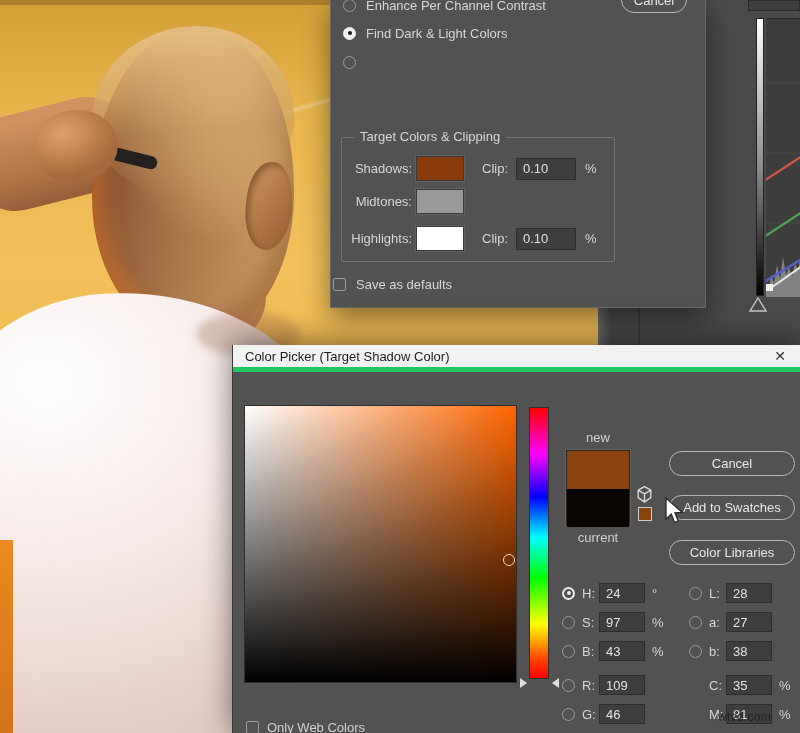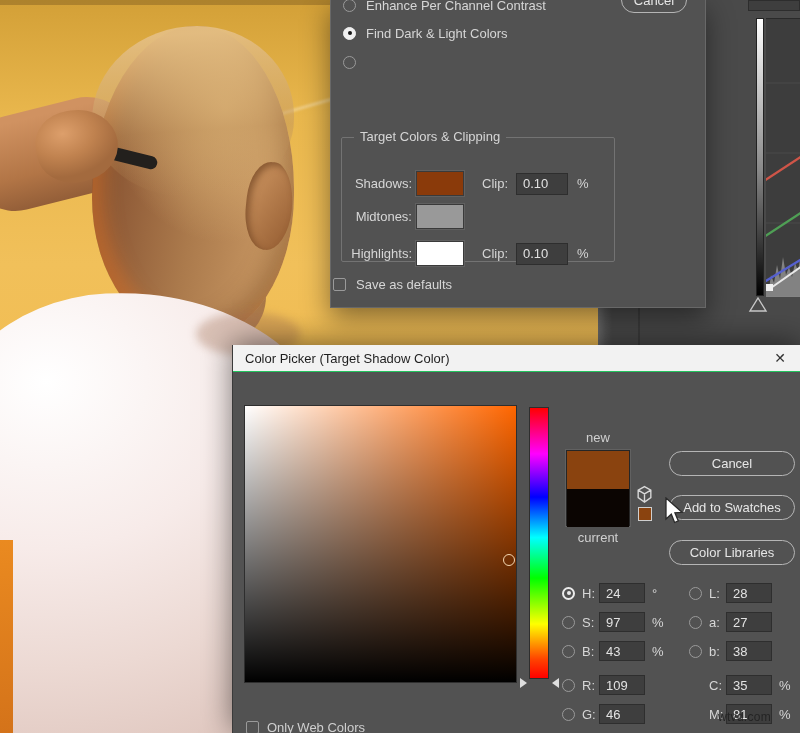--- a/index.html
+++ b/index.html
@@ -71,37 +71,37 @@
   .radio.sel { background:#f0f0f0; border-color:#f0f0f0; }
   .radio.sel::after { content:''; position:absolute; left:3.5px; top:3.5px; width:4px; height:4px;
     border-radius:50%; background:#161616; }
   .cp-radio.sel { background:transparent; border:2px solid #ececec; }
   .cp-radio.sel::after { content:''; position:absolute; left:2.5px; top:2.5px; width:4px; height:4px;
     border-radius:50%; background:#ececec; }
   .checkbox { width:13px; height:13px; border:1.5px solid #9a9a9a; border-radius:2px; flex:0 0 auto; }
   .groupbox { position:absolute; left:10px; top:137px; width:274px; height:125px;
     border:1px solid #737373; border-radius:2px; }
   .group-legend { position:absolute; left:12px; top:-9px; background:#525252; padding:0 6px; color:#d6d6d6; }
-  .tc-row { position:absolute; display:flex; align-items:center;margin-top:15px; }
+  .tc-row { position:absolute; display:flex; align-items:center; }
   .tc-label { width:62px; text-align:right; margin-right:4px; }
   .swatch { width:48px; height:25px; border:1px solid #3a3a3a; box-shadow:0 0 0 1px #606060; cursor:pointer; }
   .clip-label { margin-left:18px; margin-right:8px; }
   .txt { background:#3e3e3e; border:1px solid #2e2e2e; color:#e2e2e2; font-size:13px;
     font-family:"Liberation Sans",sans-serif; padding:2px 6px; }
-  .clip-input { width:52px; height:22px; }
+  .clip-input { width:60px; height:22px; }
   .unit { margin-left:9px; }
   .savedef { position:absolute; left:2px; top:277px; display:flex; align-items:center; gap:10px; }
 
   
   .picker { position:absolute; left:232px; top:345px; width:568px; height:388px;
     background:#525252; border-left:1px solid #3a3a3a;
     box-shadow:0 -3px 28px rgba(0,0,0,.5); }
   .titlebar { position:absolute; left:0; top:0; width:100%; height:27px; background:#f2f2f2;
     display:flex; align-items:center; justify-content:space-between; padding:0 14px 0 12px;
-    color:#1e1e1e; font-size:13px; border-bottom:1px solid #22c55e; }
+    color:#1e1e1e; font-size:13px; border-bottom:5px solid #22c55e; }
   .close-x { font-size:14px; color:#333; cursor:pointer; line-height:1; }
   .cp-body { position:absolute; left:0; top:27px; width:100%; height:361px; color:#d6d6d6; font-size:13px; }
   .cp-field { position:absolute; left:11px; top:33px; width:273px; height:278px;
     border:1px solid #2e2e2e; cursor:crosshair; }
   .cp-field::before { content:''; position:absolute; inset:0; z-index:1;
     background:linear-gradient(to right,#fff,rgba(255,255,255,0)); }
   .cp-field::after { content:''; position:absolute; inset:0; z-index:2;
     background:linear-gradient(to top,#000,rgba(0,0,0,0)); }
   .field-marker { position:absolute; z-index:3; left:258px; top:148px; width:12px; height:12px;
     border:1.5px solid rgba(250,222,185,.95); border-radius:50%; }

